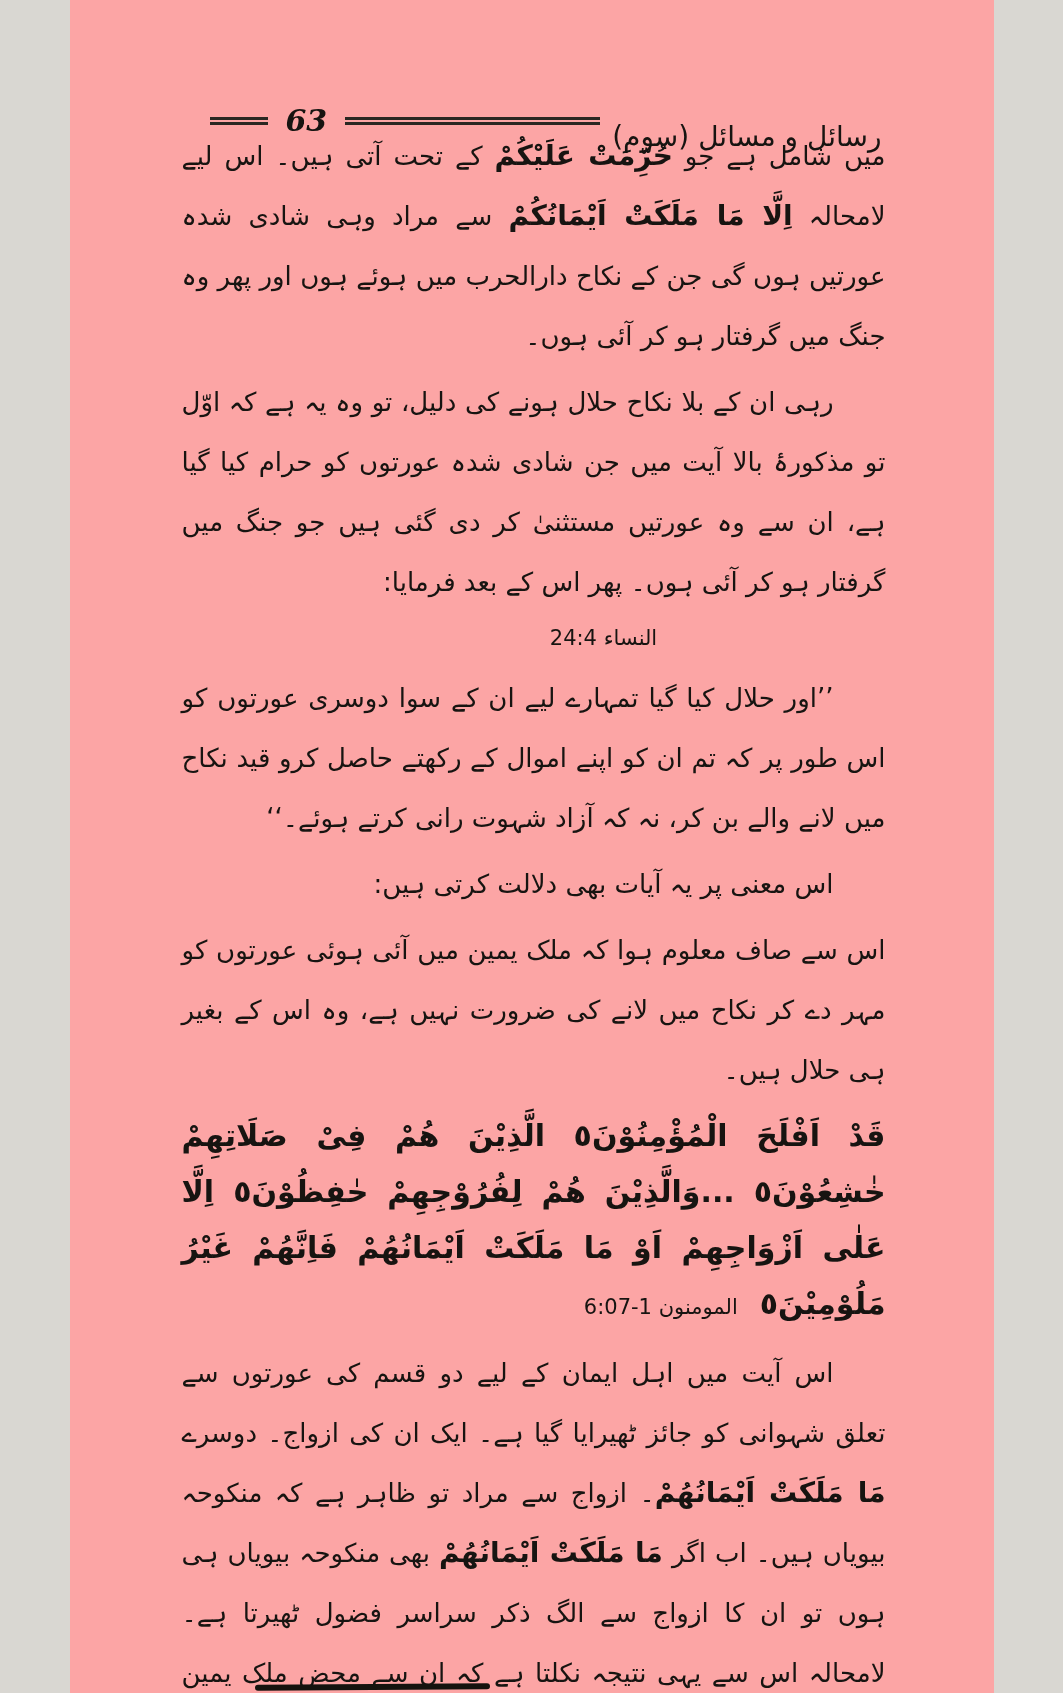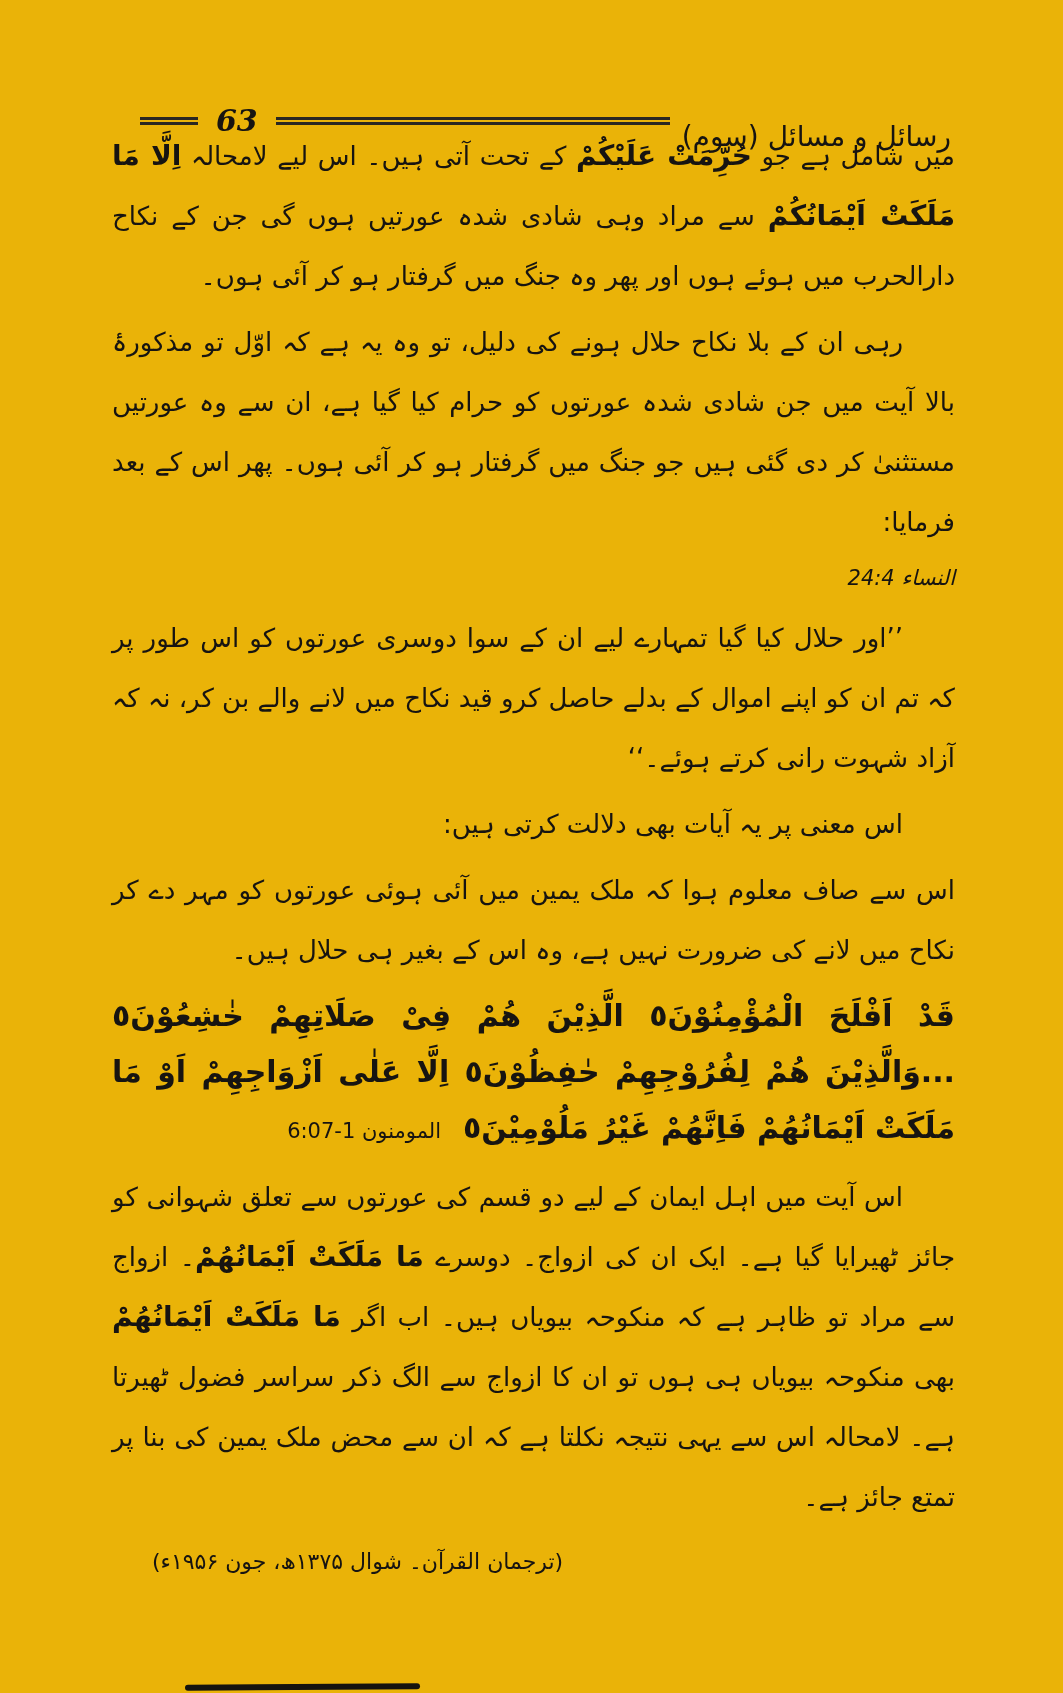--- a/index.html
+++ b/index.html
@@ -1,19 +1,19 @@
 <!DOCTYPE html>
 <html lang="ur"><head>
 <meta charset="utf-8">
 <style>
   * { box-sizing: border-box; }
   html, body { margin: 0; padding: 0; background: #d9d7d2; }
   .page {
-    width: 1063px; height: 1693px; margin: 0 auto; position: relative;
-    background: #eab308; color: #171411; overflow: hidden;
+    width: 924px; height: 1693px; margin: 0 auto; position: relative;
+    background: #fca5a5; color: #171411; overflow: hidden;
     font-family: "DejaVu Sans", sans-serif;
   }
   
   .header {
     position: absolute; top: 88px; left: 140px; right: 112px;
     display: flex; align-items: center; gap: 12px;
   }
   .rule {
     height: 8px;
     border-top: 3px solid #2a2722; border-bottom: 3px solid #2a2722;
@@ -30,22 +30,22 @@
     position: absolute; top: 126px; left: 112px; right: 108px;
     direction: rtl; text-align: justify;
   }
   .para { font-size: 26px; line-height: 60px; margin: 0 0 6px; }
   .indent { text-indent: 52px; }
   .arabic-inline { font-weight: bold; font-size: 28px; }
   .verse { font-size: 30px; font-weight: bold; line-height: 56px; margin: 8px 0 0; }
   .verse-justify { text-align-last: justify; }
   .verse-ref { font-size: 21px; font-weight: normal; }
   .ref1 {
-    margin: 0 0 10px; direction: rtl; text-align: right;
-    padding-left: 140px; line-height: 40px; font-style: italic;
+    margin: 0 0 10px; direction: rtl; text-align: center;
+    padding-left: 140px; line-height: 40px;
   }
   .verse2-block { margin-bottom: 8px; }
   .inline-ref { margin-right: 22px; }
   .footer-cite {
     font-size: 22px; margin: 14px 0 0; text-align: left;
     padding-left: 40px; line-height: 42px;
   }
   .scan-artifact {
     position: absolute; bottom: 3px; left: 185px; width: 235px; height: 6px;
     background: #15130f; border-radius: 3px; transform: rotate(-0.4deg);
@@ -64,21 +64,21 @@
   </div>
 
   <div class="content">
 
     <p class="para"><span>میں شامل ہے جو </span><span class="arabic-inline">حُرِّمَتْ عَلَیْکُمْ</span><span> کے تحت آتی ہیں۔ اس لیے لامحالہ </span><span class="arabic-inline">اِلَّا مَا مَلَکَتْ اَیْمَانُکُمْ</span><span> سے مراد وہی شادی شدہ عورتیں ہوں گی جن کے نکاح دارالحرب میں ہوئے ہوں اور پھر وہ جنگ میں گرفتار ہو کر آئی ہوں۔</span></p>
 
     <p class="para indent">رہی ان کے بلا نکاح حلال ہونے کی دلیل، تو وہ یہ ہے کہ اوّل تو مذکورۂ بالا آیت میں جن شادی شدہ عورتوں کو حرام کیا گیا ہے، ان سے وہ عورتیں مستثنیٰ کر دی گئی ہیں جو جنگ میں گرفتار ہو کر آئی ہوں۔ پھر اس کے بعد فرمایا:</p>
 
     <p class="verse-ref ref1">النساء 24:4</p>
 
-    <p class="para indent">’’اور حلال کیا گیا تمہارے لیے ان کے سوا دوسری عورتوں کو اس طور پر کہ تم ان کو اپنے اموال کے بدلے حاصل کرو قید نکاح میں لانے والے بن کر، نہ کہ آزاد شہوت رانی کرتے ہوئے۔‘‘</p>
+    <p class="para indent">’’اور حلال کیا گیا تمہارے لیے ان کے سوا دوسری عورتوں کو اس طور پر کہ تم ان کو اپنے اموال کے رکھتے حاصل کرو قید نکاح میں لانے والے بن کر، نہ کہ آزاد شہوت رانی کرتے ہوئے۔‘‘</p>
 
     <p class="para indent">اس معنی پر یہ آیات بھی دلالت کرتی ہیں:</p>
 
     <p class="para">اس سے صاف معلوم ہوا کہ ملک یمین میں آئی ہوئی عورتوں کو مہر دے کر نکاح میں لانے کی ضرورت نہیں ہے، وہ اس کے بغیر ہی حلال ہیں۔</p>
 
     <p class="verse verse2-block"><span>قَدْ اَفْلَحَ الْمُؤْمِنُوْنَ٥ الَّذِیْنَ ھُمْ فِیْ صَلَاتِھِمْ خٰشِعُوْنَ٥ ...وَالَّذِیْنَ ھُمْ لِفُرُوْجِھِمْ حٰفِظُوْنَ٥ اِلَّا عَلٰی اَزْوَاجِھِمْ اَوْ مَا مَلَکَتْ اَیْمَانُھُمْ فَاِنَّھُمْ غَیْرُ مَلُوْمِیْنَ٥</span><span class="verse-ref inline-ref">المومنون 1-6:07</span></p>
 
 
     <p class="para indent"><span>اس آیت میں اہل ایمان کے لیے دو قسم کی عورتوں سے تعلق شہوانی کو جائز ٹھیرایا گیا ہے۔ ایک ان کی ازواج۔ دوسرے </span><span class="arabic-inline">مَا مَلَکَتْ اَیْمَانُھُمْ</span><span>۔ ازواج سے مراد تو ظاہر ہے کہ منکوحہ بیویاں ہیں۔ اب اگر </span><span class="arabic-inline">مَا مَلَکَتْ اَیْمَانُھُمْ</span><span> بھی منکوحہ بیویاں ہی ہوں تو ان کا ازواج سے الگ ذکر سراسر فضول ٹھیرتا ہے۔ لامحالہ اس سے یہی نتیجہ نکلتا ہے کہ ان سے محض ملک یمین کی بنا پر تمتع جائز ہے۔</span></p>
 

